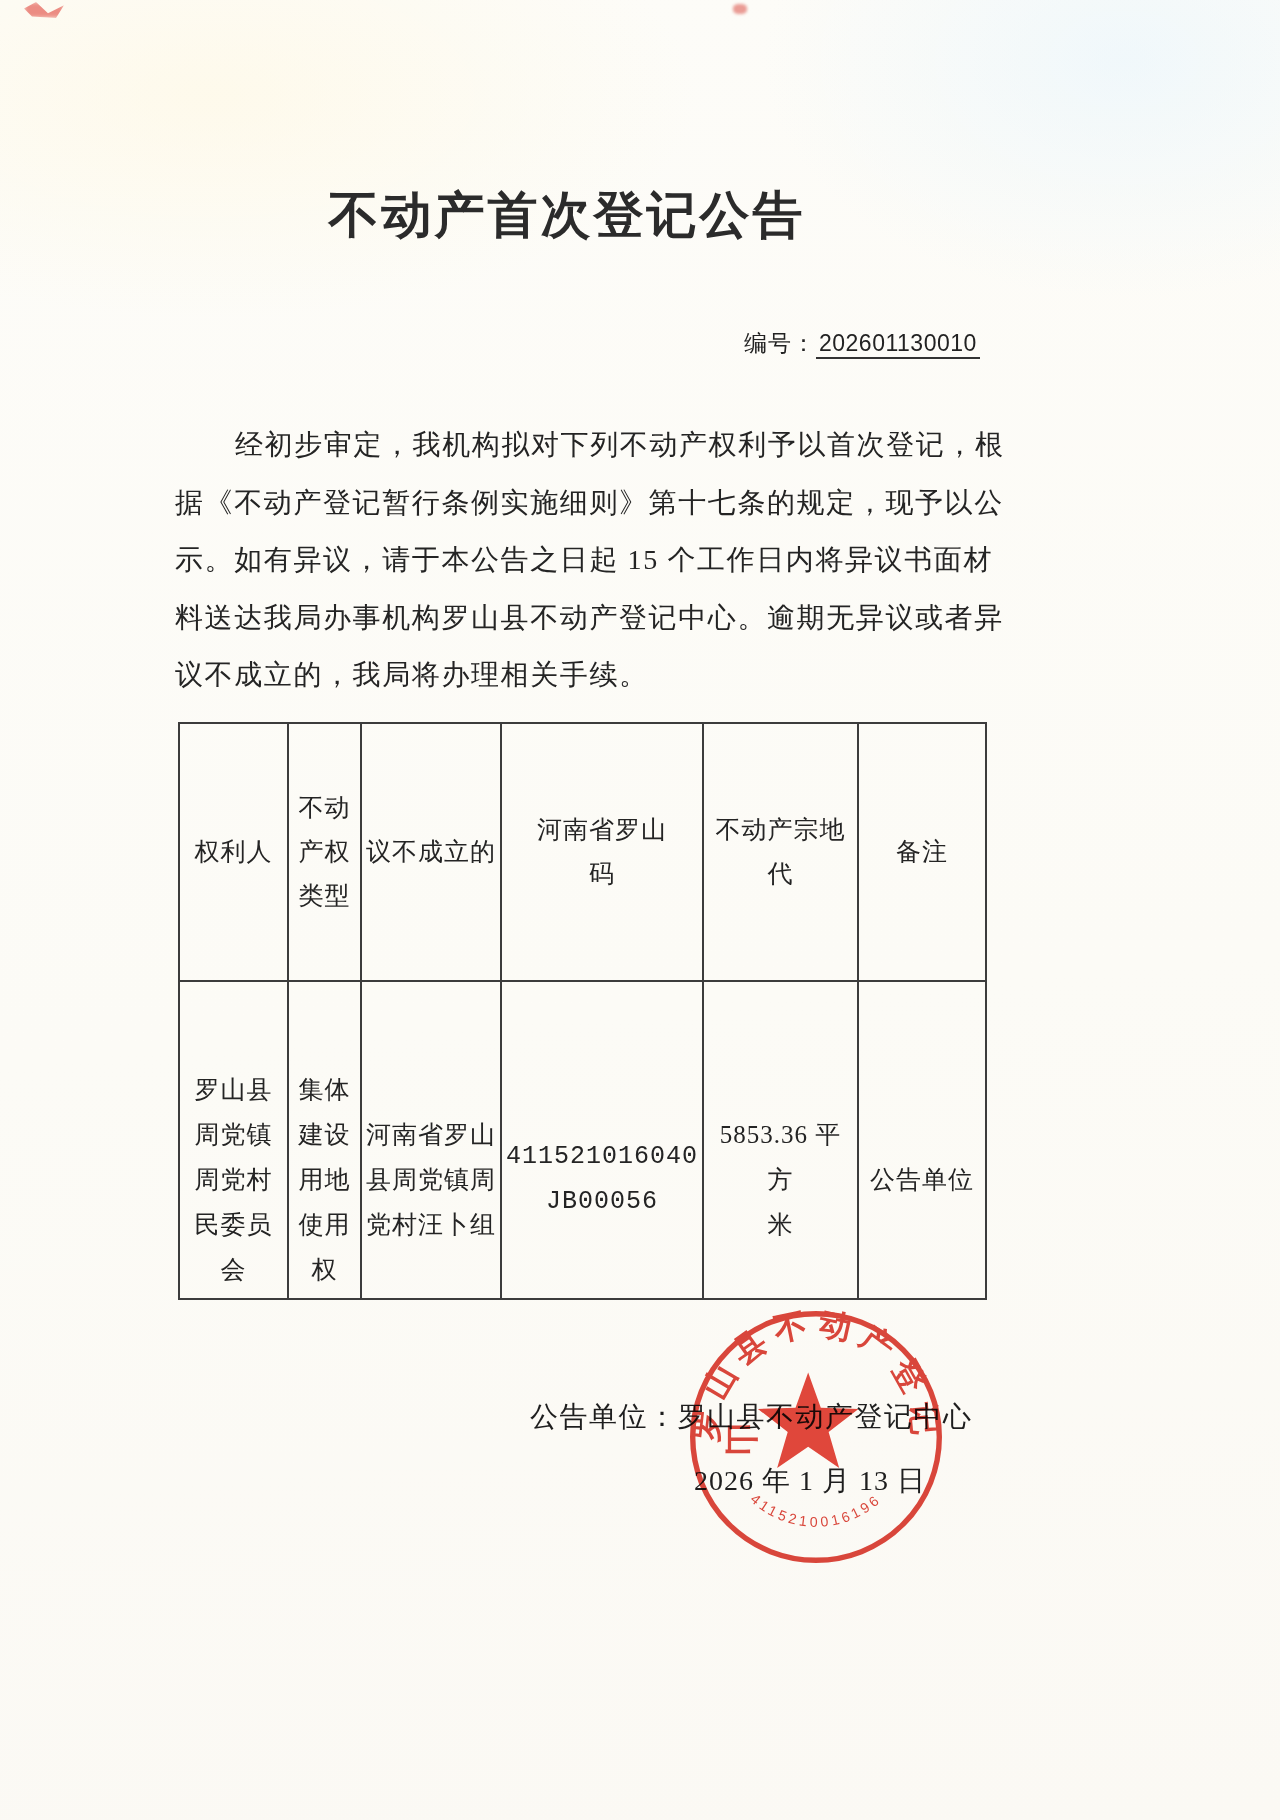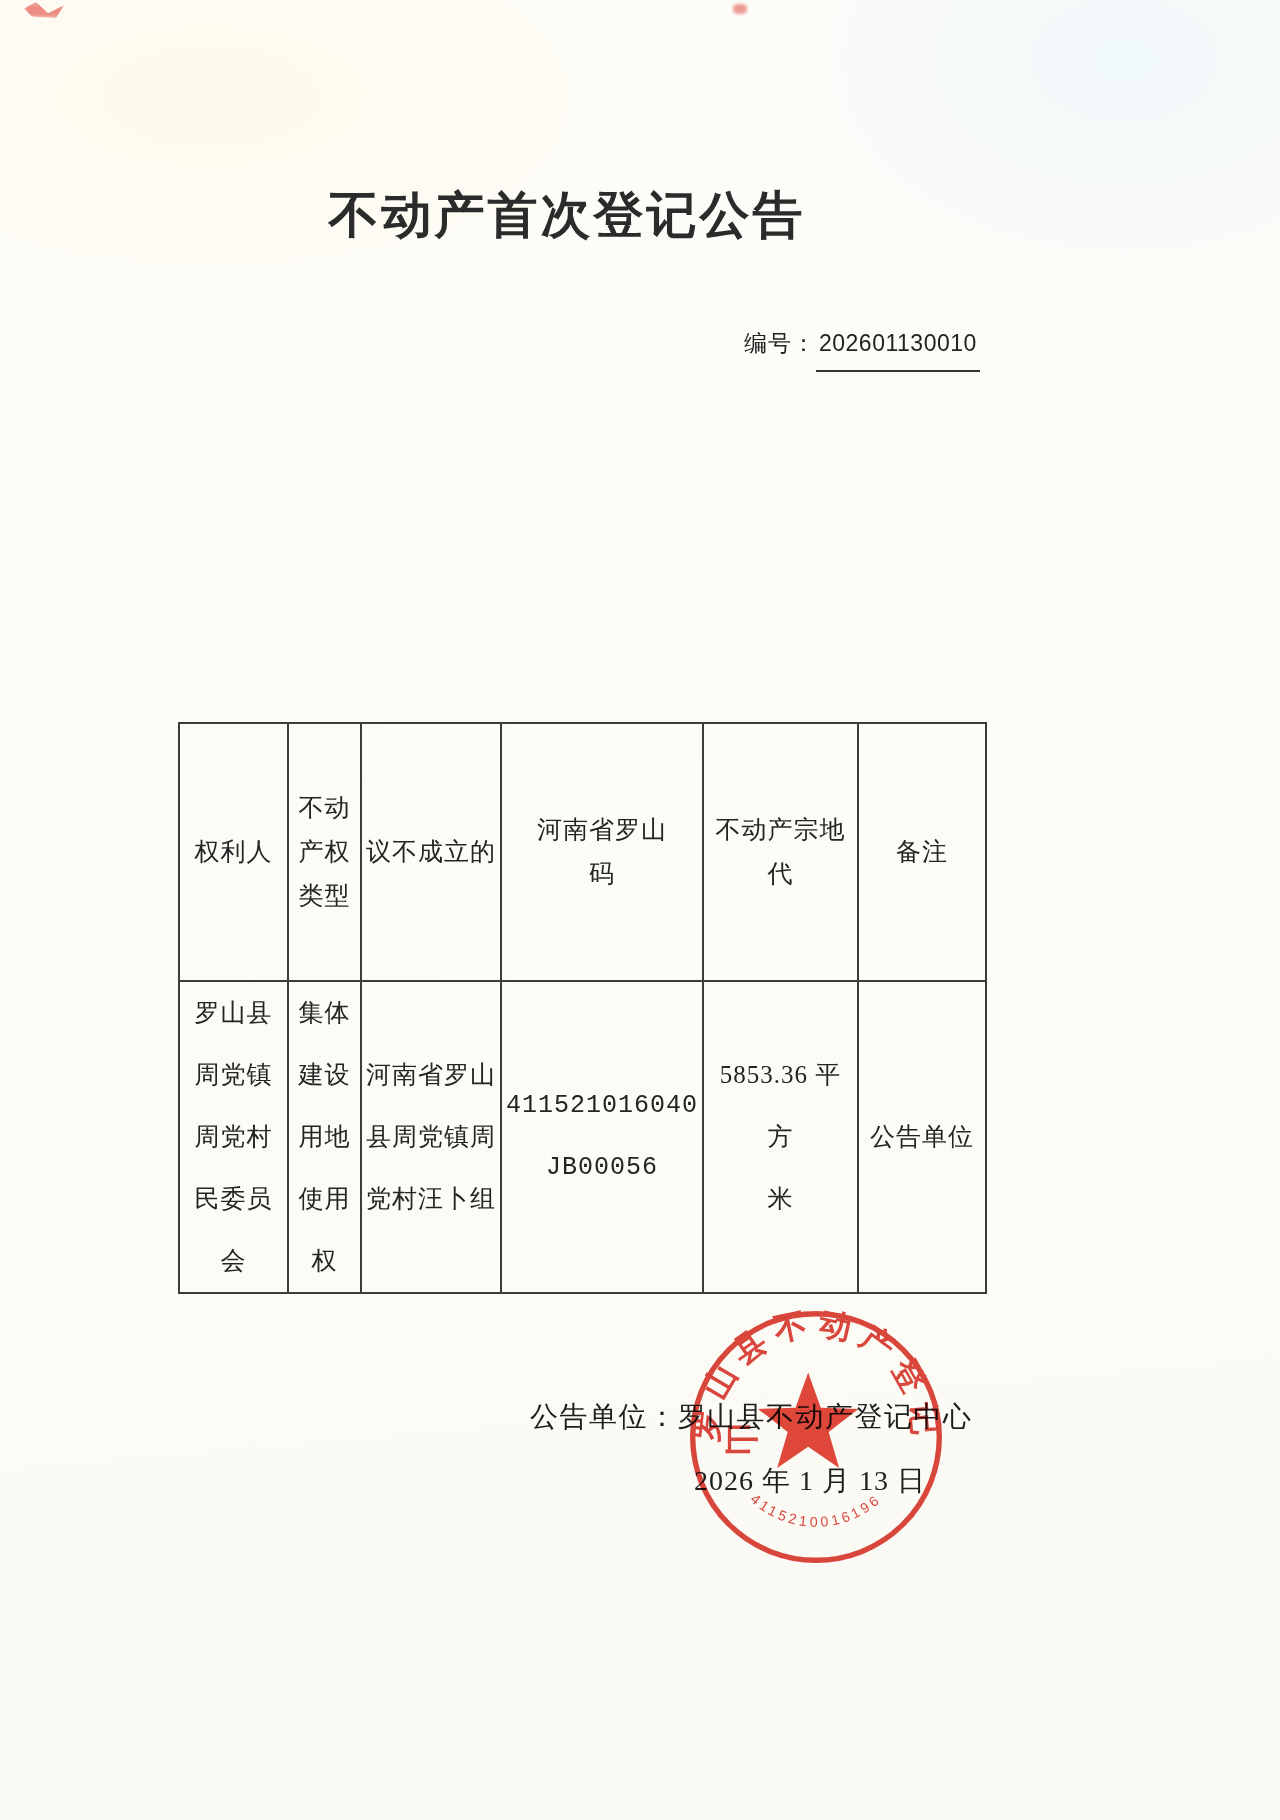--- a/index.html
+++ b/index.html
@@ -31,42 +31,42 @@
     font-family:"Liberation Sans","DejaVu Sans",sans-serif;
     font-size:50px;font-weight:600;letter-spacing:3px;color:#2b2b2b;
     white-space:nowrap;
   }
   .doc-no{
     position:absolute;top:328px;left:744px;
     font-size:23px;letter-spacing:1px;color:#222;white-space:nowrap;
   }
   .doc-no .no-value{
     font-family:"Liberation Sans","DejaVu Sans",sans-serif;
-    border-bottom:2px solid #333;padding:0 3px 14px 3px;letter-spacing:.5px;
+    border-bottom:2px solid #333;padding:0 3px 1px 3px;letter-spacing:.5px;
   }
   .body-paragraph{
     position:absolute;top:416px;left:175px;width:812px;
     font-size:28px;line-height:57.5px;letter-spacing:1.6px;color:#242424;
   }
   .body-paragraph .line{white-space:nowrap;}
   .body-paragraph .line.indent{text-indent:60px;}
 
   table.reg-table{
     position:absolute;top:722px;left:178px;
     border-collapse:collapse;table-layout:fixed;
     font-size:25px;color:#242424;
   }
   table.reg-table td{
     border:2.5px solid #3c3c3c;
     text-align:center;vertical-align:middle;
     white-space:pre-line;line-height:44px;letter-spacing:1px;
     padding:0 4px;
   }
   table.reg-table tr.hdr td{height:256px;}
-  table.reg-table tr.bdy td{height:238px;line-height:62px;text-align:center;}
+  table.reg-table tr.bdy td{height:238px;padding-top:78px;line-height:45px;text-align:center;}
   .cell-code{font-family:Liberation Mono, monospace;letter-spacing:.5px;}
 
   .footer-unit{
     position:absolute;top:1398px;left:530px;
     font-size:28px;letter-spacing:1.5px;color:#1e1e1e;white-space:nowrap;
   }
   .footer-date{
     position:absolute;top:1462px;left:694px;
     font-size:28px;letter-spacing:1px;color:#1e1e1e;white-space:nowrap;
   }
@@ -84,20 +84,27 @@
   <div class="tint-b"></div>
   <div class="artifact-red-1"></div>
   <div class="artifact-red-2"></div>
 
   <div class="doc-title">不动产首次登记公告</div>
 
   <div class="doc-no">
     <span>编号：</span><span class="no-value">202601130010</span>
   </div>
 
+  <div class="body-paragraph">
+    <div class="line indent">经初步审定，我机构拟对下列不动产权利予以首次登记，根</div>
+    <div class="line">据《不动产登记暂行条例实施细则》第十七条的规定，现予以公</div>
+    <div class="line">示。如有异议，请于本公告之日起 15 个工作日内将异议书面材</div>
+    <div class="line">料送达我局办事机构罗山县不动产登记中心。逾期无异议或者异</div>
+    <div class="line">议不成立的，我局将办理相关手续。</div>
+  </div>
 
   <table class="reg-table">
     <colgroup>
       <col style="width:109px">
         <col style="width:73px">
         <col style="width:140px">
       <col style="width:160px">
         <col style="width:155px">
         <col style="width:128px">
     </colgroup>

